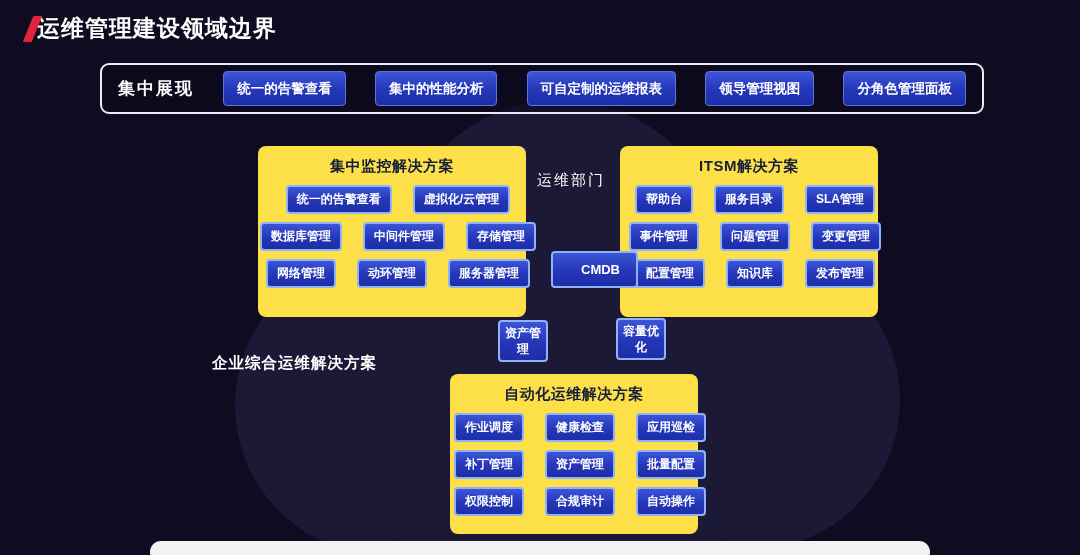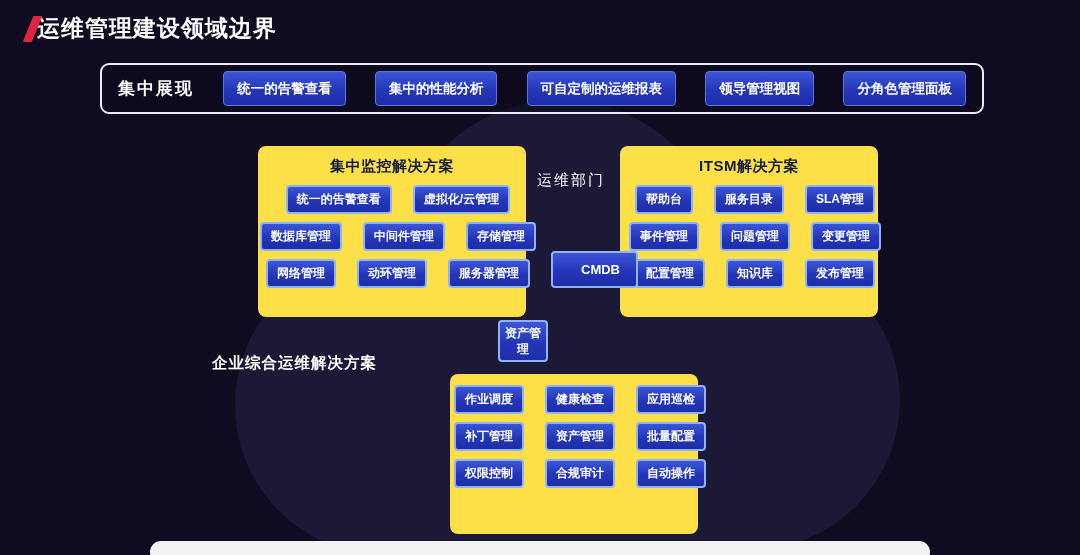--- a/index.html
+++ b/index.html
@@ -189,23 +189,25 @@
     <div class="prow">
       <button class="btn">配置管理</button>
       <button class="btn">知识库</button>
       <button class="btn">发布管理</button>
     </div>
   </div>
 
   <div class="dept-label">运维部门</div>
   <button class="btn cmdb-btn">CMDB</button>
   <button class="btn mini-btn asset-btn">资产管理</button>
+  <button class="btn mini-btn capacity-btn">容量优化</button>
   <div class="enterprise-label">企业综合运维解决方案</div>
 
   <div class="panel panel-automation">
+    <div class="panel-title">自动化运维解决方案</div>
     <div class="prow">
       <button class="btn">作业调度</button>
       <button class="btn">健康检查</button>
       <button class="btn">应用巡检</button>
     </div>
     <div class="prow">
       <button class="btn">补丁管理</button>
       <button class="btn">资产管理</button>
       <button class="btn">批量配置</button>
     </div>

